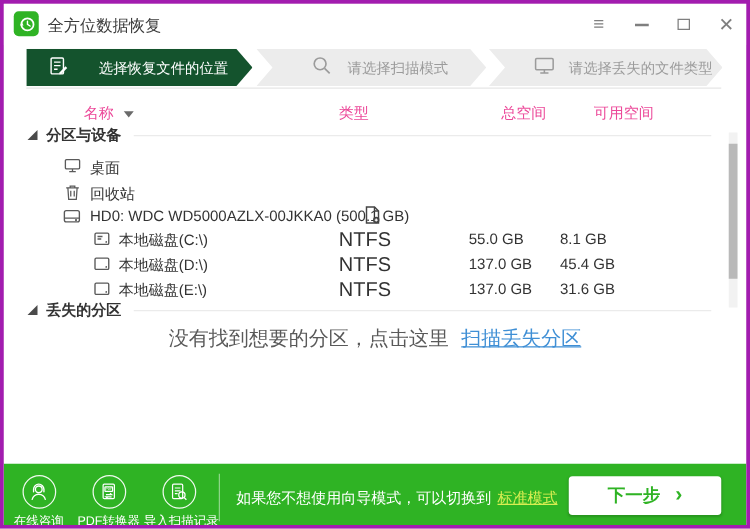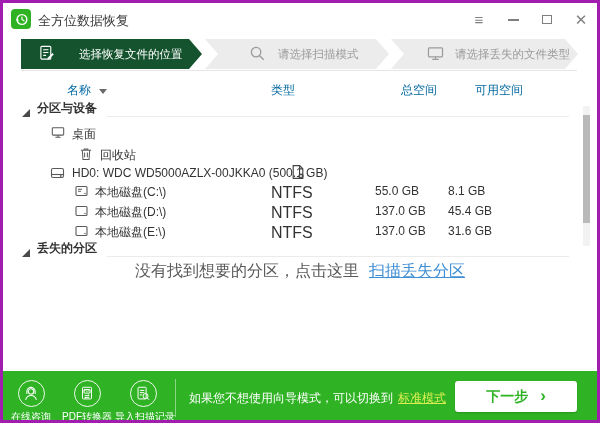--- a/index.html
+++ b/index.html
@@ -31,48 +31,48 @@
            clip-path:polygon(0 0,171px 0,184px 50%,171px 100%,0 100%,13px 50%); }
   .step-2 .step-ic{ margin-right:12px; }
   .step-3{ left:370px; width:187px; background:#ececec; color:#9b9b9b; padding-left:36px;
            clip-path:polygon(0 0,174px 0,187px 50%,174px 100%,0 100%,13px 50%); }
   .step-3 .step-ic{ margin-right:11px; }
   .steps-underline{ position:absolute; left:18px; top:67px; width:556px; height:1px;
                     background:#e6e6e6; }
 
   
   .col-headers{ position:absolute; top:77px; left:0; right:0; height:18px;
-                font-size:12px; color:#0369a1; }
+                font-size:12px; color:#ec4899; }
   .ch-name{ position:absolute; left:64px; top:2px; display:flex; align-items:center; }
   .sort-tri{ width:0; height:0; border-left:4px solid transparent;
              border-right:4px solid transparent; border-top:5px solid #6a6a6a;
              margin-left:8px; margin-top:2px; }
   .ch-type{ position:absolute; left:268px; top:2px; }
   .ch-total{ position:absolute; left:398px; top:2px; }
   .ch-free{ position:absolute; left:472px; top:2px; }
 
   .group-row{ position:absolute; left:0; right:0; height:18px; display:flex;
-              align-items:flex-end; }
+              align-items:center; }
   .group-1{ top:96px; } .group-2{ top:236px; }
   .exp-tri{ width:0; height:0; border-left:8px solid transparent;
             border-bottom:8px solid #4a4a4a; margin-left:19px; margin-right:7px; }
   .group-label{ font-size:12px; font-weight:bold; color:#333; margin-right:10px; }
   .group-line{ flex:1; height:1px; background:#ebebeb; margin-right:28px; }
 
   .trow{ position:absolute; left:12px; right:0; height:20px; }
   .trow .ric{ position:absolute; left:35px; top:2px; width:15px; height:15px;
               display:flex; align-items:center; justify-content:center; }
   .trow.sub .ric{ left:59px; }
   .trow .rname{ position:absolute; left:57px; top:3px; font-size:12px; color:#333;
                 white-space:nowrap; }
   .trow.sub .rname{ left:80px; }
   .trow .rtype{ position:absolute; left:256px; top:3px; font-size:16px; color:#333; }
   .trow .rtotal{ position:absolute; left:360px; top:3px; font-size:12px; color:#333; }
   .trow .rfree{ position:absolute; left:433px; top:3px; font-size:12px; color:#333; }
-  .row-0{ top:120px; } .row-1{ top:141px;margin-left:28px; } .row-2{ top:160px; }
+  .row-0{ top:120px; } .row-1{ top:141px; } .row-2{ top:160px; }
   .row-3{ top:178px; } .row-4{ top:198px; } .row-5{ top:218px; }
   .hd-action{ position:absolute; left:276px; top:1px; width:15px; height:17px;
               cursor:pointer; }
 
   .empty-hint{ position:absolute; top:258px; left:0; right:0; text-align:center;
                font-size:16px; color:#595959; }
   .empty-hint a{ color:#3f8fd5; text-decoration:underline; margin-left:10px; cursor:pointer; }
 
   .scrollbar{ position:absolute; left:580px; top:103px; width:7px; height:140px;
               background:#f2f2f2; }

